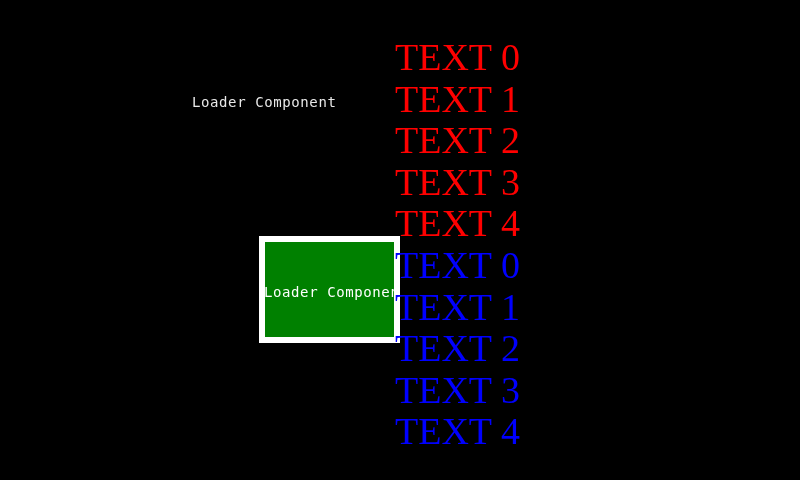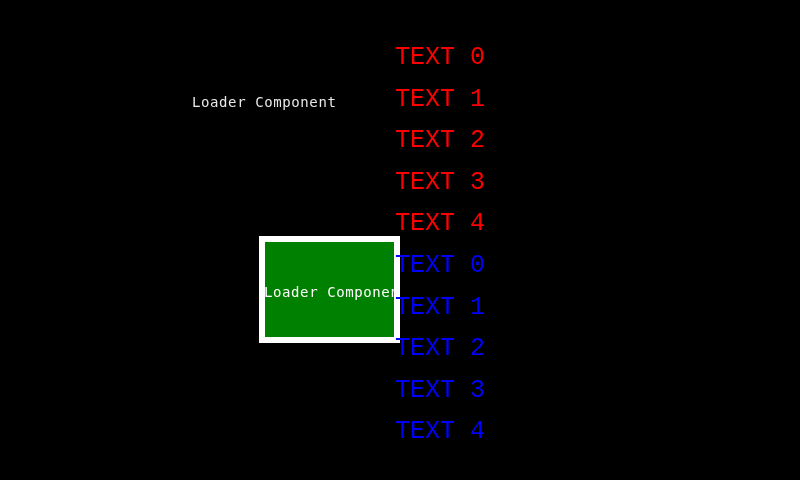--- a/index.html
+++ b/index.html
@@ -73,22 +73,22 @@
     left: 395px;
     width: 240px;
   }
 
   .text-column.red-stack  { top: 37px;  z-index: 1; }
   .text-column.blue-stack { top: 245px; z-index: 3; }
 
   .text-row {
     height: 41.5px;
     line-height: 41.5px;
-    font-family: Liberation Mono, monospace;
-    font-size: 25px;
+    font-family: Liberation Serif, serif;
+    font-size: 38px;
     white-space: pre;
   }
 
   .red-stack  .text-row { color: #ff0000; }
   .blue-stack .text-row { color: #0000ff; }
 </style>
 </head>
 <body>
 
 <div id="stage">

